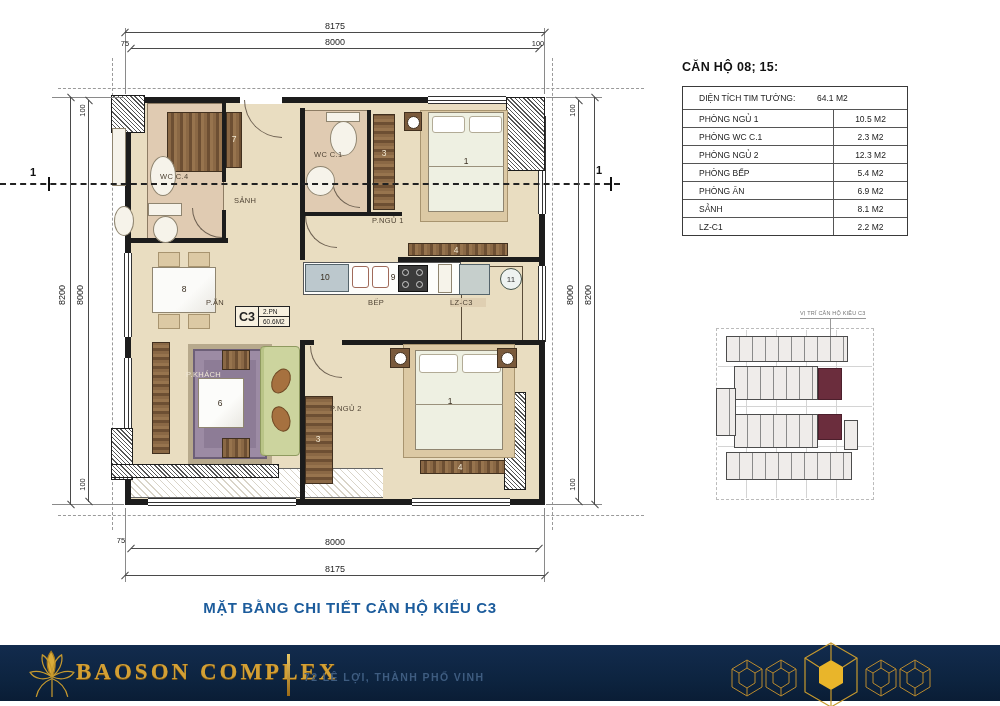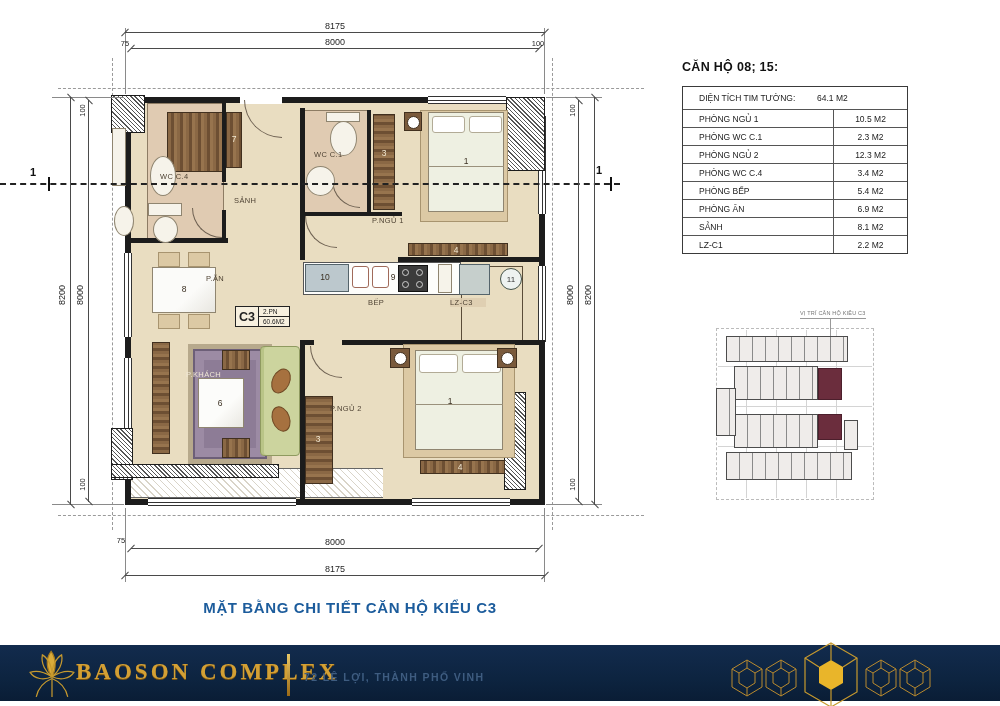--- a/index.html
+++ b/index.html
@@ -187,21 +187,21 @@
     </div>
     <div class="furn" style="left:438px;top:264px;width:14px;height:29px;"></div>
     <div class="abs" style="left:459px;top:264px;width:31px;height:31px;background:#c6cfcc;border:1px solid #55646b;">
       <div class="abs" style="left:4px;top:3px;width:22px;height:22px;border:1.4px solid #44534a;border-radius:50%;background:#eef2f0;text-align:center;font-size:8px;line-height:22px;color:#333;margin-left:36px;">11</div>
     </div>
 
     <div class="room-label" style="left:160px;top:172px;width:52px;">WC C.4</div>
     <div class="room-label" style="left:234px;top:196px;width:50px;">SẢNH</div>
     <div class="room-label" style="left:314px;top:150px;width:52px;">WC C.1</div>
     <div class="room-label" style="left:372px;top:216px;width:60px;">P.NGỦ 1</div>
-    <div class="room-label" style="left:206px;top:274px;width:44px;">P.ĂN</div>
+    <div class="room-label" style="left:206px;top:298px;width:44px;">P.ĂN</div>
     <div class="room-label" style="left:368px;top:298px;width:40px;">BẾP</div>
     <div class="room-label" style="left:450px;top:298px;width:36px;background:rgba(222,205,176,.9);">LZ-C3</div>
     <div class="room-label" style="left:186px;top:370px;width:60px;color:#efe7d5;">P.KHÁCH</div>
     <div class="room-label" style="left:330px;top:404px;width:60px;">P.NGỦ 2</div>
 
     <div class="num light" style="left:226px;top:134px;width:16px;">7</div>
     <div class="num light" style="left:374px;top:148px;width:20px;">3</div>
     <div class="num" style="left:456px;top:156px;width:20px;">1</div>
     <div class="num light" style="left:448px;top:245px;width:16px;">4</div>
     <div class="num" style="left:314px;top:272px;width:22px;">10</div>
@@ -273,24 +273,20 @@
       <span class="lbl">PHÒNG NGỦ 1</span>
       <span class="val">10.5 M2</span>
     </div>
     <div class="trow">
       <span class="lbl">PHÒNG WC C.1</span>
       <span class="val">2.3 M2</span>
     </div>
     <div class="trow">
       <span class="lbl">PHÒNG NGỦ 2</span>
       <span class="val">12.3 M2</span>
-    </div>
-    <div class="trow">
-      <span class="lbl">PHÒNG WC C.4</span>
-      <span class="val">3.4 M2</span>
     </div>
     <div class="trow">
       <span class="lbl">PHÒNG BẾP</span>
       <span class="val">5.4 M2</span>
     </div>
     <div class="trow">
       <span class="lbl">PHÒNG ĂN</span>
       <span class="val">6.9 M2</span>
     </div>
     <div class="trow">

